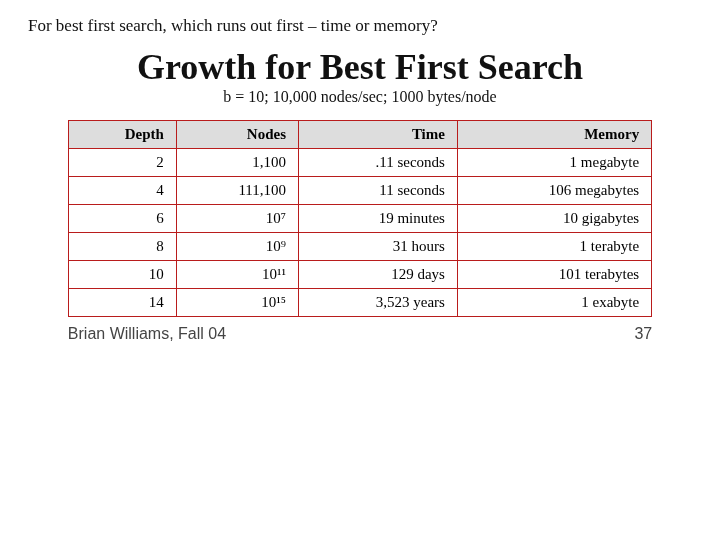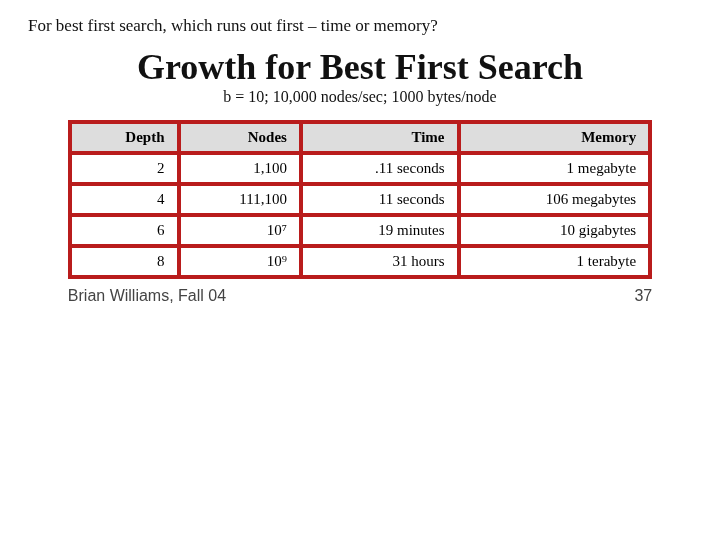--- a/index.html
+++ b/index.html
@@ -34,21 +34,21 @@
     }
 
     table {
       width: 88%;
       margin: 0 auto;
       border-collapse: collapse;
       font-size: 15px;
     }
 
     th, td {
-      border: 4px solid #b91c1c;
+      border: 1px solid #b91c1c;
       padding: 5px 12px;
       text-align: right;
     }
 
     th {
       background: #ddd;
       font-weight: bold;
       text-align: right;
     }
 
@@ -101,19 +101,31 @@
         <td>10⁷</td>
         <td>19 minutes</td>
         <td>10 gigabytes</td>
       </tr>
       <tr>
         <td>8</td>
         <td>10⁹</td>
         <td>31 hours</td>
         <td>1 terabyte</td>
       </tr>
+      <tr>
+        <td>10</td>
+        <td>10¹¹</td>
+        <td>129 days</td>
+        <td>101 terabytes</td>
+      </tr>
+      <tr>
+        <td>14</td>
+        <td>10¹⁵</td>
+        <td>3,523 years</td>
+        <td>1 exabyte</td>
+      </tr>
     </tbody>
 </table>
 
 <div class="footer">
   <span>Brian Williams, Fall 04</span>
   <span>37</span>
 </div>
 
 </body></html>

